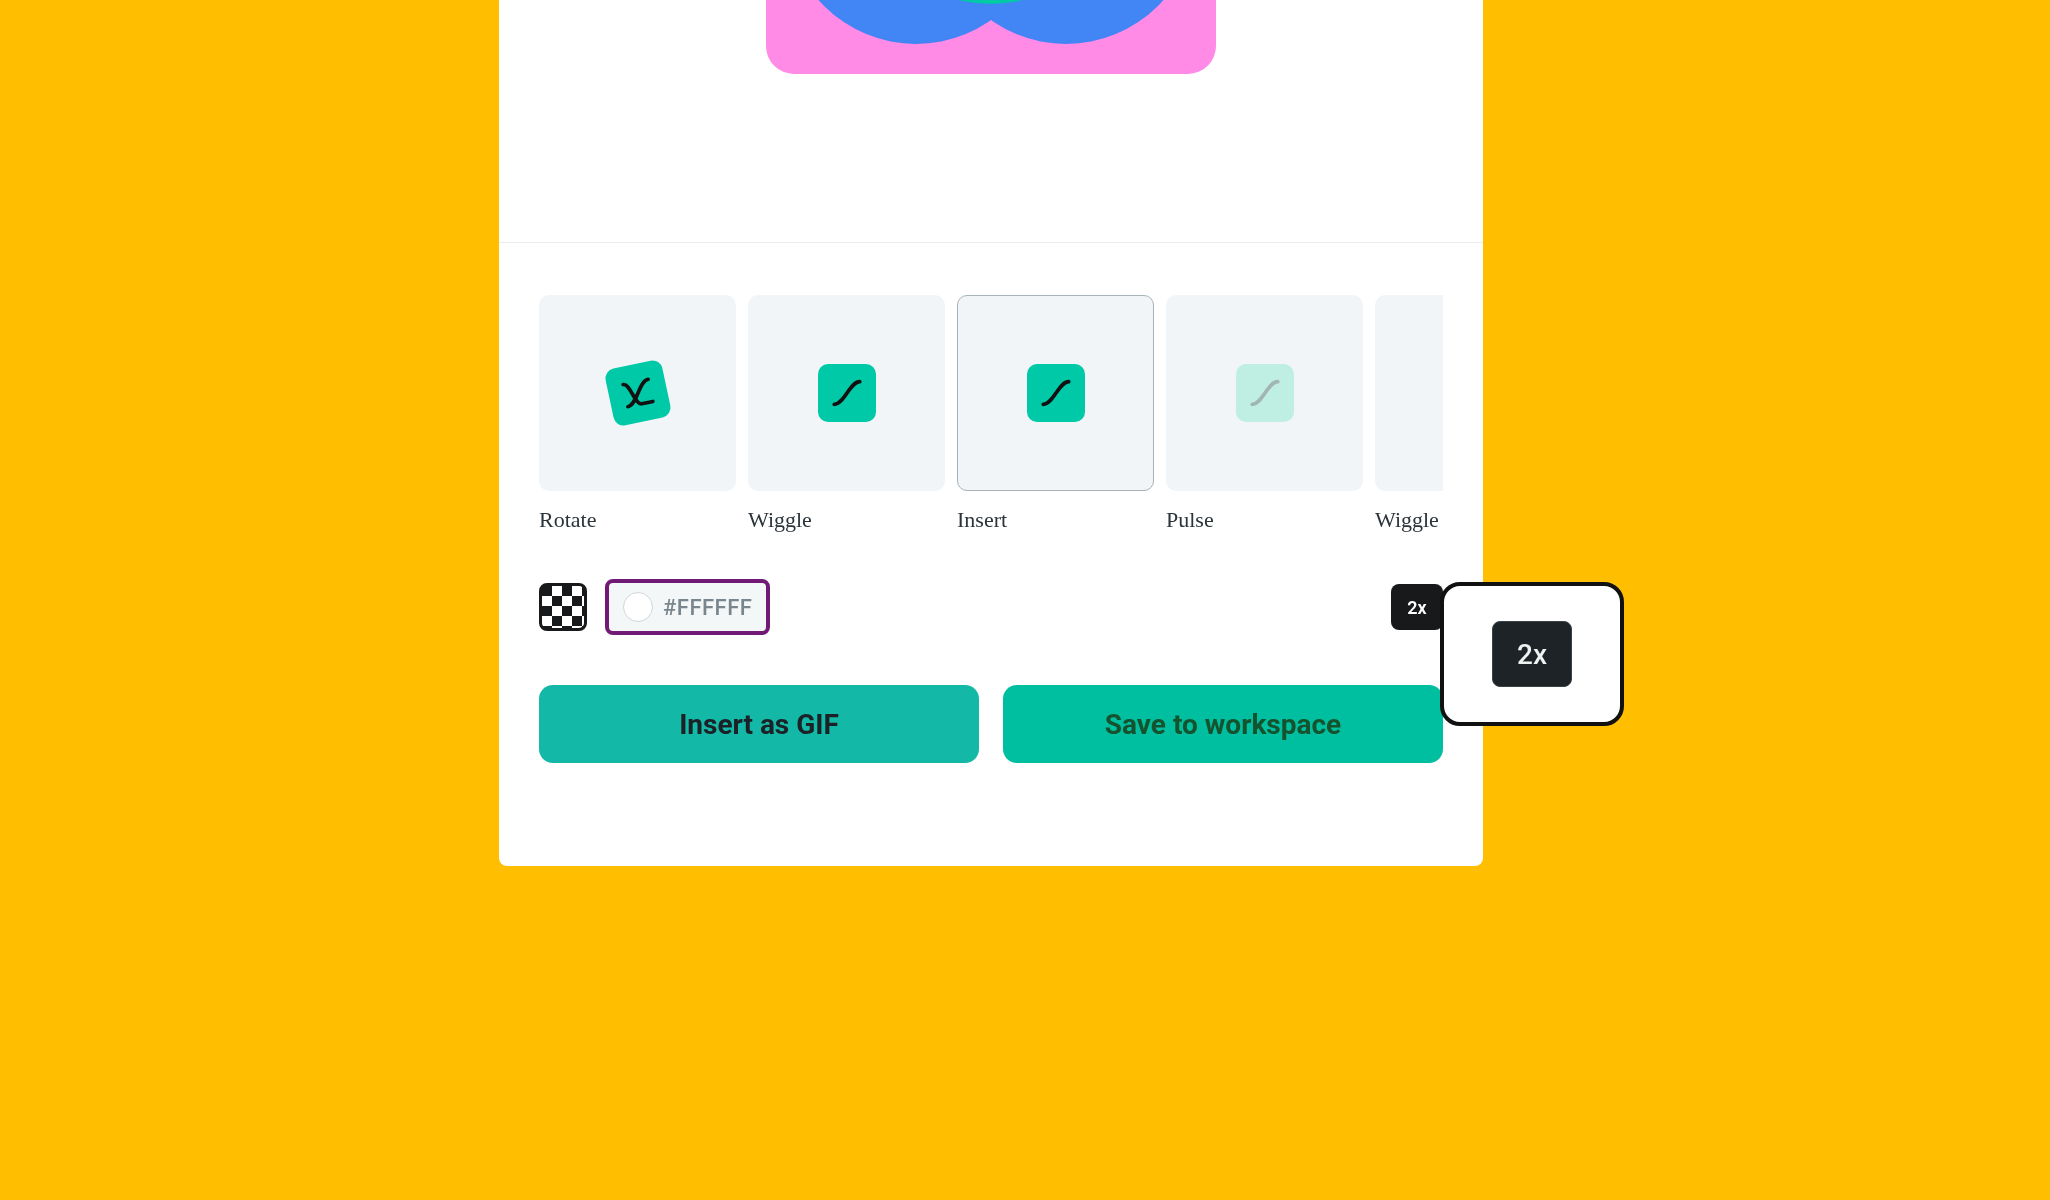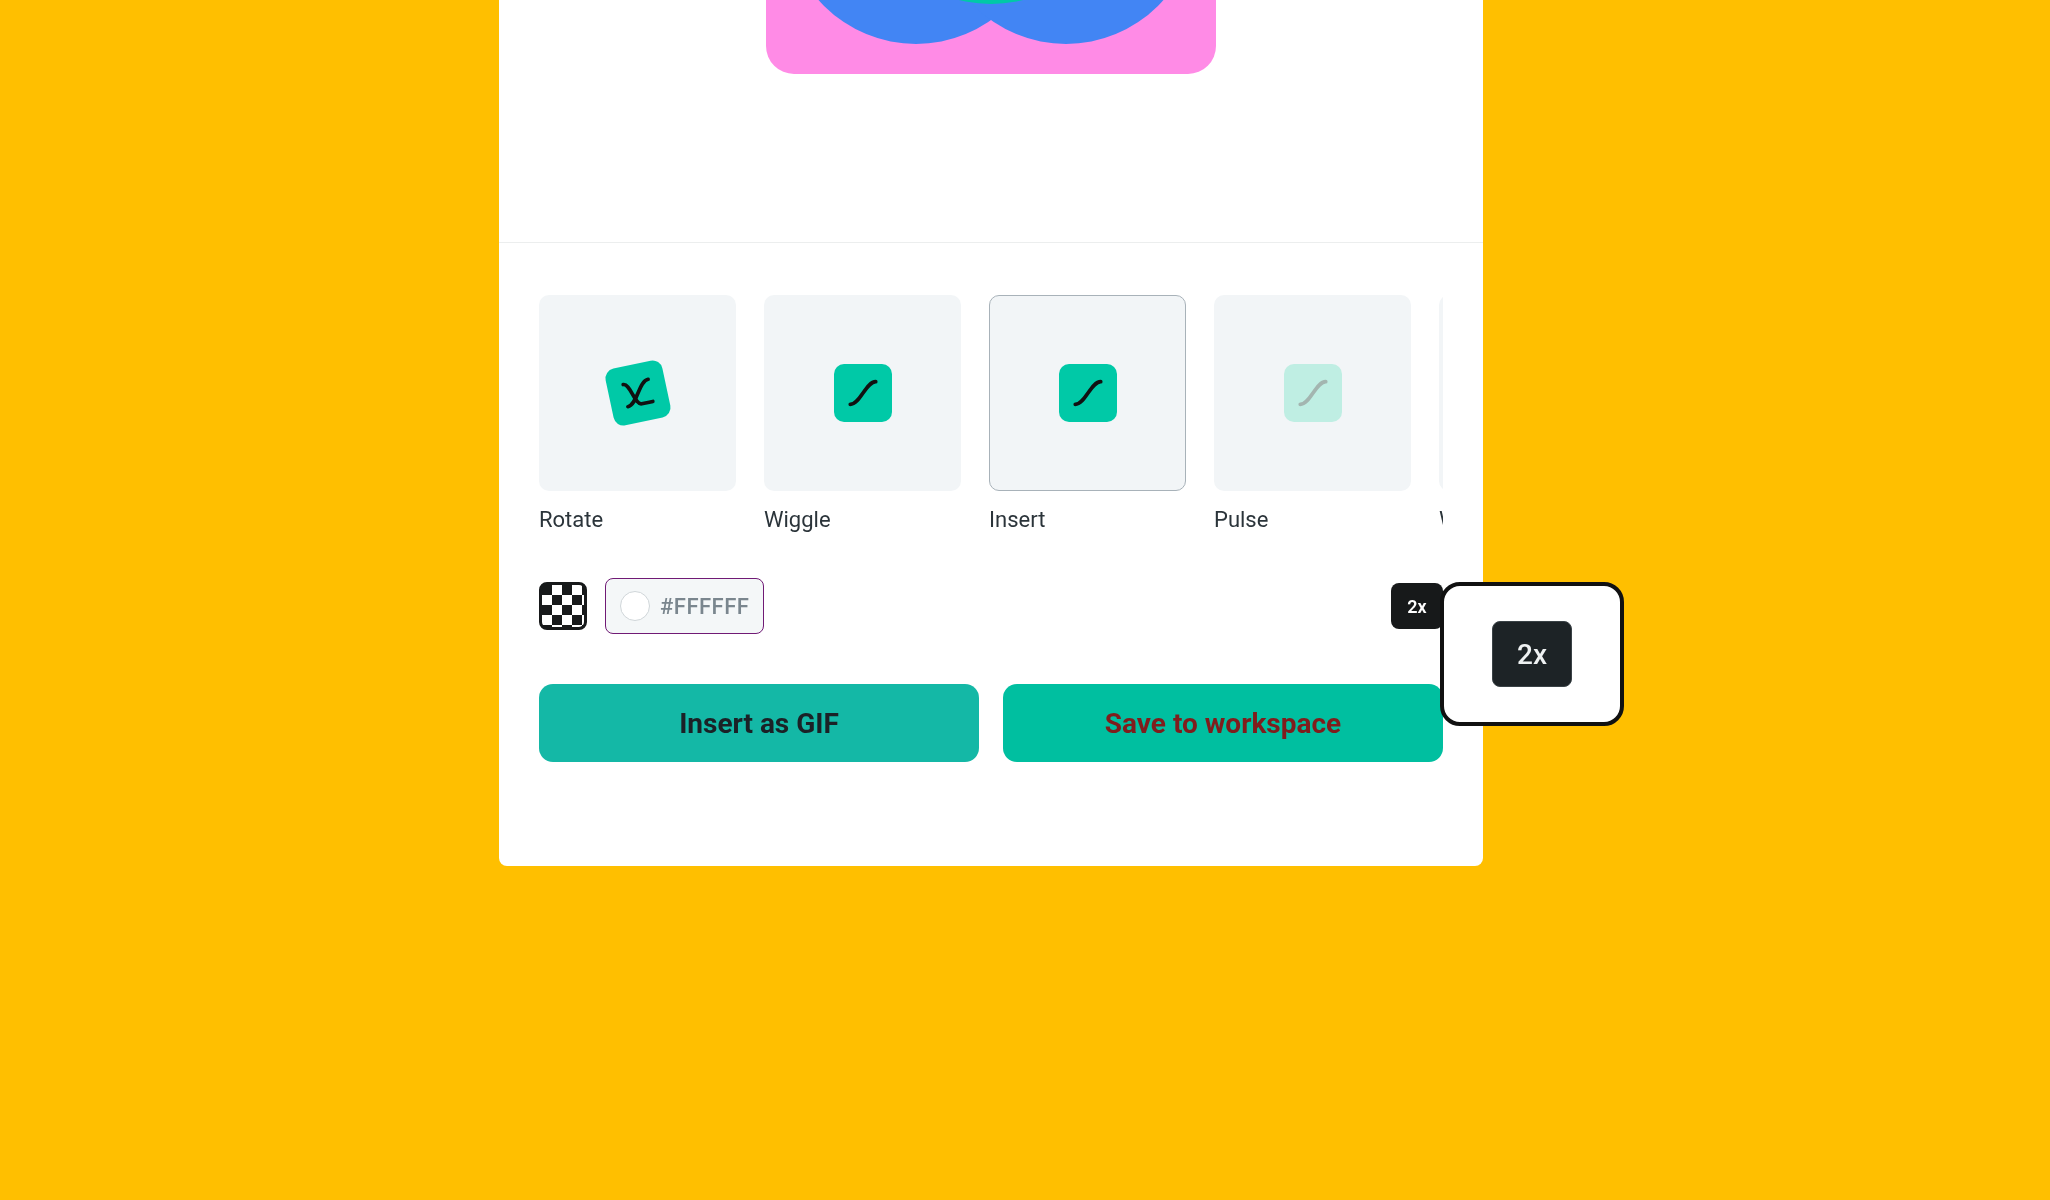--- a/index.html
+++ b/index.html
@@ -67,22 +67,23 @@
     font-weight: 700;
     color: #3a434a;
     background: #f0f4f6;
     cursor: pointer;
   }
   .tab-pill.active { background: #d9dde0; color: #3a434a; }
 
   .anim-row {
     margin-top: 28px;
     display: flex;
-    gap: 28px;
+    gap: 12px;
     overflow: hidden;
+    font-family: Liberation Serif, serif;
   }
   .anim-card {
     flex: 0 0 197px;
     display: flex;
     flex-direction: column;
   }
   .anim-tile {
     height: 196px;
     background: #f2f5f7;
     border-radius: 10px;
@@ -133,21 +134,21 @@
     background-size: 20px 20px;
     background-position: 0 0, 0 10px, 10px -10px, -10px 0px;
     border: 3px solid #17191a;
   }
   .color-field {
     display: flex;
     align-items: center;
     gap: 10px;
     padding: 8px 14px;
     height: 56px;
-    border: 1px solid #701a75;
+    border: 4px solid #701a75;
     border-radius: 8px;
     background: #f4f7f8;
     cursor: pointer;
   }
   .swatch {
     width: 30px; height: 30px; border-radius: 50%;
     background: #fff; border: 1px solid #d0d6d9;
   }
   .color-text { font-size: 22px; color: #7a868e; font-weight: 500; letter-spacing: 0.5px;}
 
@@ -173,21 +174,21 @@
     height: 78px;
     border-radius: 14px;
     display: flex;
     align-items: center;
     justify-content: center;
     font-size: 28px;
     font-weight: 700;
     cursor: pointer;
   }
   .big-btn.secondary { background: #14b8a6; color: #1b2126; }
-  .big-btn.primary { background: #00BFA0; color: #7f1d1d; }
+  .big-btn.primary { background: #00BFA0; color: #14532d; }
 
   
   .magnifier {
     position: absolute;
     left: 1440px;
     top: 582px;
     width: 184px;
     height: 144px;
     background: #fff;
     border: 4px solid #111;

